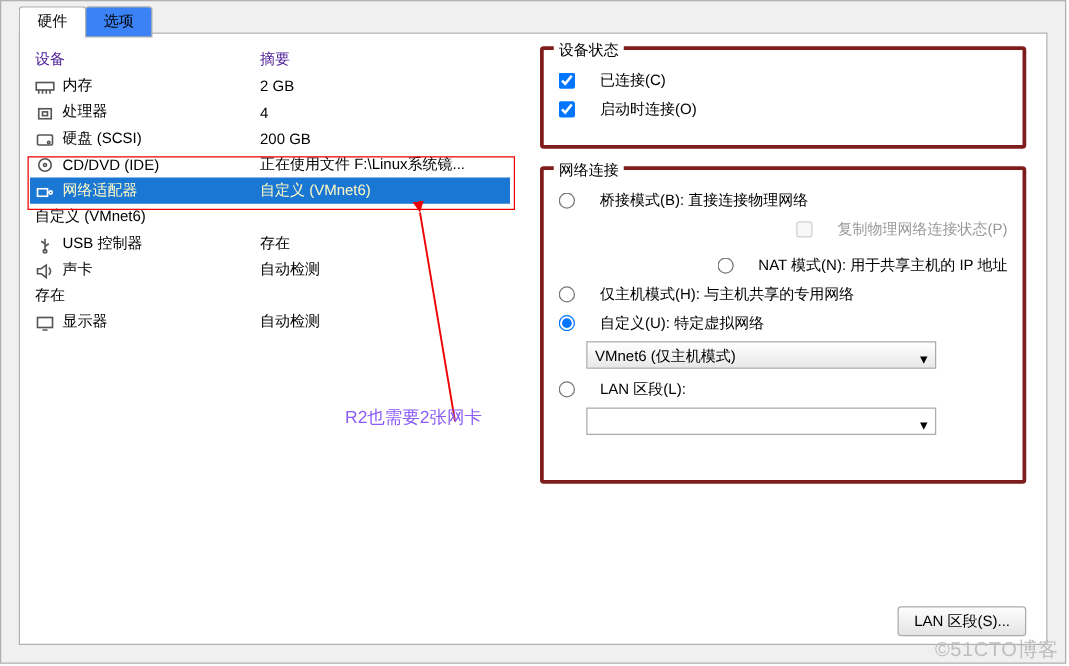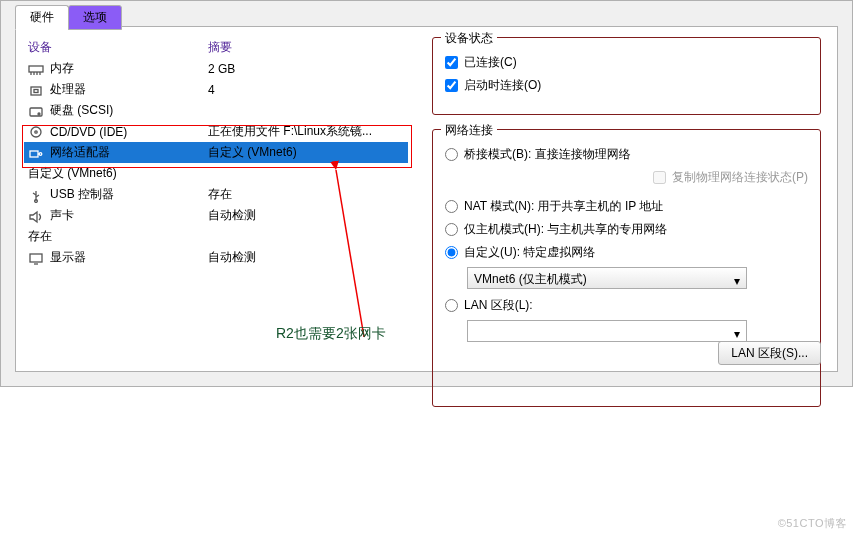--- a/index.html
+++ b/index.html
@@ -1,44 +1,44 @@
 <!DOCTYPE html>
 <html><head>
 <meta charset="utf-8">
 <style>
   * { box-sizing: border-box; font-family: "Microsoft YaHei", "SimSun", Tahoma, sans-serif; font-size: 12px; }
   body { margin: 0; padding: 0; background: #fff; width: 855px; height: 533px; overflow: hidden; position: relative; }
-  .window { width: 853px; height: 387px; border: 1px solid #b0b0b0; background: #f0f0f0; position: relative; }
+  .window { width: 853px; height: 531px; border: 1px solid #b0b0b0; background: #f0f0f0; position: relative; }
   .tabs { position: absolute; top: 4px; left: 14px; display: flex; z-index: 2; }
-  .tab { padding: 3px 14px; border: 1px solid #b0b0b0; background: #8b5cf6; border-top-left-radius: 3px; border-top-right-radius: 3px; margin-right: -1px; cursor: pointer; }
+  .tab { padding: 3px 14px; border: 1px solid #b0b0b0; background: #3b82f6; border-top-left-radius: 3px; border-top-right-radius: 3px; margin-right: -1px; cursor: pointer; }
   .tab.active { background: #fff; border-bottom: 1px solid #fff; }
   .sheet { position: absolute; top: 25px; left: 14px; right: 14px; bottom: 14px; border: 1px solid #b0b0b0; background: #fff; }
   .cols { display: flex; height: 100%; }
   .left { width: 400px; padding: 10px 8px; }
   .right { flex: 1; padding: 10px 16px; position: relative; }
   .dev-list { width: 100%; }
   .dev-head, .dev-row { display: grid; grid-template-columns: 180px 1fr; align-items: center; padding: 2px 4px; }
   .hdr { display: grid; grid-template-columns: 180px 1fr; padding: 2px 4px; }
   .hdr span { color: #4c1d95; }
   .device-cell { display: flex; align-items: flex-end; gap: 6px; }
-  .dev-row.sel { background: #1a77d4; color: #000000; }
+  .dev-row.sel { background: #1a77d4; color: #fef9c3; }
   .ico { width: 16px; height: 14px; display: inline-block; flex-shrink: 0; }
   .outline { position: absolute; border: 1px solid #e00; pointer-events: none; }
-  .fieldset { border: 1px solid #7f1d1d; border-radius: 3px; padding: 10px 12px 14px 12px; margin-bottom: 14px; position: relative; }
+  .fieldset { border: 3px solid #7f1d1d; border-radius: 3px; padding: 10px 12px 14px 12px; margin-bottom: 14px; position: relative; }
   .fieldset .legend { position: absolute; top: -8px; left: 8px; background: #fff; padding: 0 4px; }
-  .chk-row, .radio-row { display: flex; align-items: center; gap: 6px; margin: 6px 0; }
+  .chk-row, .radio-row { display: flex; align-items: center; gap: 20px; margin: 6px 0; }
   .sub { margin-left: 22px; color: #888; }
   .select { width: 280px; height: 22px; border: 1px solid #ababab; background: linear-gradient(#fff,#e8e8e8); display: flex; align-items: flex-end; justify-content: space-between; padding: 0 6px; margin: 4px 0 8px 22px; cursor: pointer; }
   .select.empty { background: #fff; }
   .btn { height: 24px; padding: 0 12px; border: 1px solid #ababab; background: linear-gradient(#fdfdfd,#e4e4e4); border-radius: 3px; cursor: pointer; }
   .btn-row { position: absolute; right: 16px; bottom: 6px; display: flex; gap: 8px; }
-  .annotation { position: absolute; color: #14532d; font-size: 14px; pointer-events: none; }
+  .annotation { position: absolute; color: #8b5cf6; font-size: 14px; pointer-events: none; }
   .arrow { position: absolute; pointer-events: none; }
   input[type=checkbox], input[type=radio] { width: 13px; height: 13px; margin: 0; }
-  .watermark { position: absolute; right: 8px; bottom: 2px; color: #bdbdbd; font-size: 11px; letter-spacing: 0.5px; }
+  .watermark { position: absolute; right: 8px; bottom: 2px; color: #bdbdbd; font-size: 16px; letter-spacing: 0.5px; }
 </style>
 </head>
 <body>
 
 <div class="window">
   <div class="tabs">
     <div class="tab active">硬件</div>
     <div class="tab">选项</div>
   </div>
 
@@ -76,20 +76,21 @@
               <span>4</span>
             </div>
             <div class="dev-row">
               <span class="device-cell">
                 <span class="ico"><svg viewBox="0 0 16 14">
                     <rect x="2" y="3" width="12" height="8" rx="1" stroke="#555" fill="none" stroke-width="1.3"></rect>
                     <circle cx="11" cy="9" r="1" stroke="#555" fill="none" stroke-width="1.3"></circle>
                   </svg></span>
                 <span>硬盘 (SCSI)</span>
               </span>
+              <span>200 GB</span>
             </div>
             <div class="dev-row">
               <span class="device-cell">
                 <span class="ico"><svg viewBox="0 0 16 14">
                     <circle cx="8" cy="7" r="5" stroke="#555" fill="none" stroke-width="1.3"></circle>
                     <circle cx="8" cy="7" r="1.2" stroke="#555" fill="none" stroke-width="1.3"></circle>
                   </svg></span>
                 <span>CD/DVD (IDE)</span>
               </span>
               <span>正在使用文件 F:\Linux系统镜...</span>
@@ -163,33 +164,33 @@
           <label class="chk-row">
             <input type="checkbox" checked="" style="">
             <span>已连接(C)</span>
           </label>
           <label class="chk-row">
             <input type="checkbox" checked="" style="">
             <span>启动时连接(O)</span>
           </label>
         </div>
 
-        <div class="fieldset" style="padding-bottom:56px;">
+        <div class="fieldset" style="padding-bottom:28px;">
           <span class="legend">网络连接</span>
 
           <label class="radio-row">
             <input type="radio" name="nc" style="">
             <span>桥接模式(B): 直接连接物理网络</span>
           </label>
           <label class="chk-row sub" style="color:#9a9a9a;justify-content:flex-end;">
             <input type="checkbox" disabled="" style="">
             <span>复制物理网络连接状态(P)</span>
           </label>
 
-          <label class="radio-row" style="margin-top:12px;">
+          <label class="radio-row" style="margin-top:12px;justify-content:flex-end;">
             <input type="radio" name="nc" style="">
             <span>NAT 模式(N): 用于共享主机的 IP 地址</span>
           </label>
 
           <label class="radio-row">
             <input type="radio" name="nc" style="">
             <span>仅主机模式(H): 与主机共享的专用网络</span>
           </label>
 
           <label class="radio-row">

